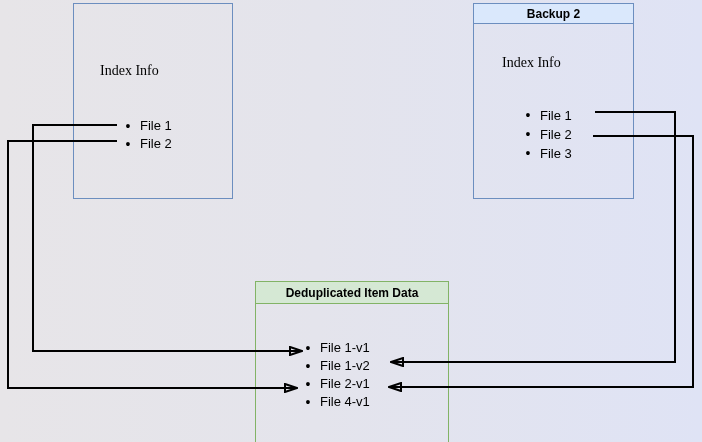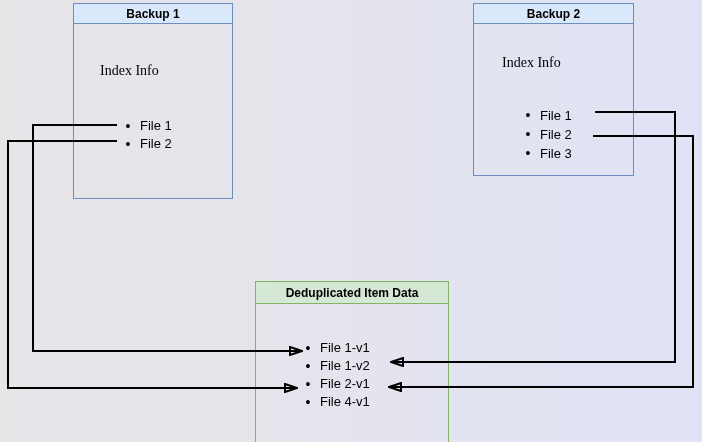--- a/index.html
+++ b/index.html
@@ -27,35 +27,34 @@
   .bullet{width:8px;text-align:center;font-size:14px;}
   svg.arrows{position:absolute;left:0;top:0;pointer-events:none;}
   svg.arrows path{stroke:#000;stroke-width:2;fill:none;}
 </style>
 </head>
 <body>
 
 <div class="canvas">
 
   <div class="box blue" style="left:73px;top:3px;width:160px;height:196px;">
-    <div class="box-title">Backup 1</div>
     <div class="index-info" style="left:26px;top:59px;">Index Info</div>
     <ul class="file-list li18" style="left:50px;top:113px;">
       <li>
         <span class="bullet">•</span>
         <span>File 1</span>
       </li>
       <li>
         <span class="bullet">•</span>
         <span>File 2</span>
       </li>
     </ul>
   </div>
 
-  <div class="box blue" style="left:473px;top:3px;width:161px;height:173px;">
+  <div class="box blue" style="left:473px;top:3px;width:161px;height:196px;">
     <div class="box-title">Backup 2</div>
     <div class="index-info" style="left:28px;top:51px;">Index Info</div>
     <ul class="file-list li19" style="left:50px;top:102px;">
       <li>
         <span class="bullet">•</span>
         <span>File 1</span>
       </li>
       <li>
         <span class="bullet">•</span>
         <span>File 2</span>

